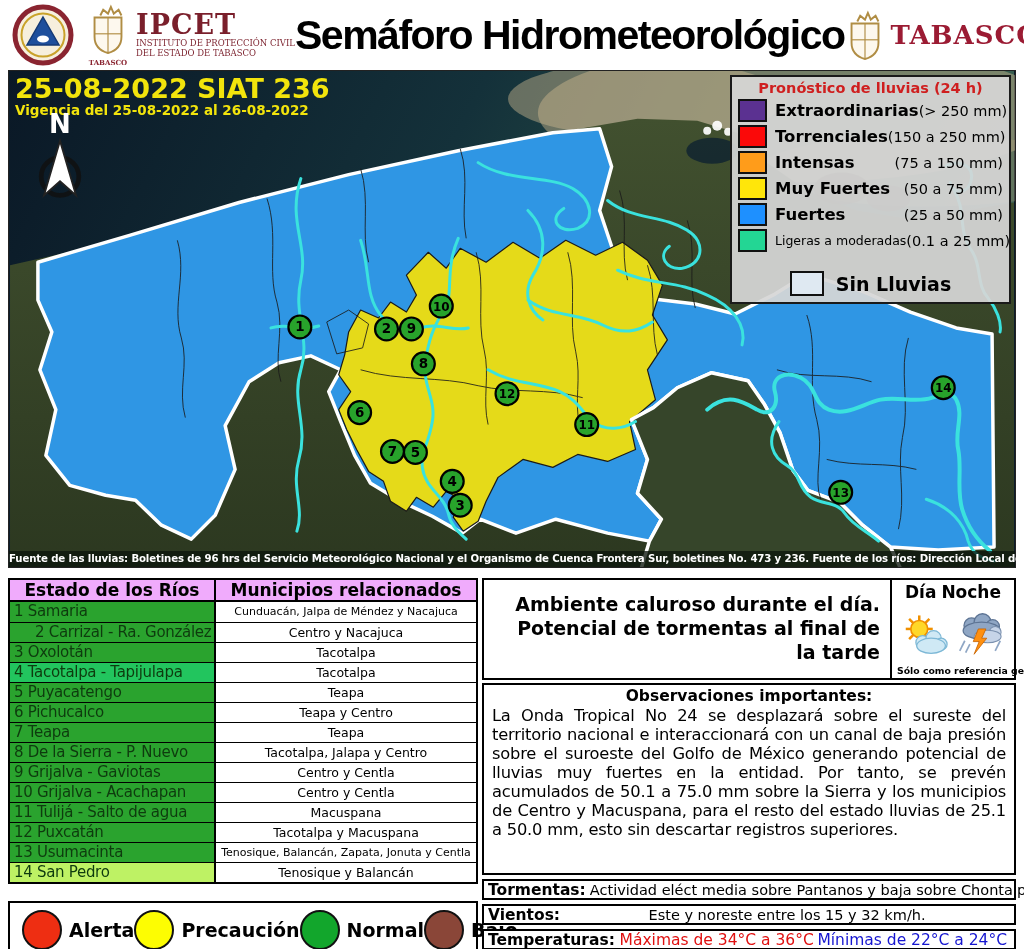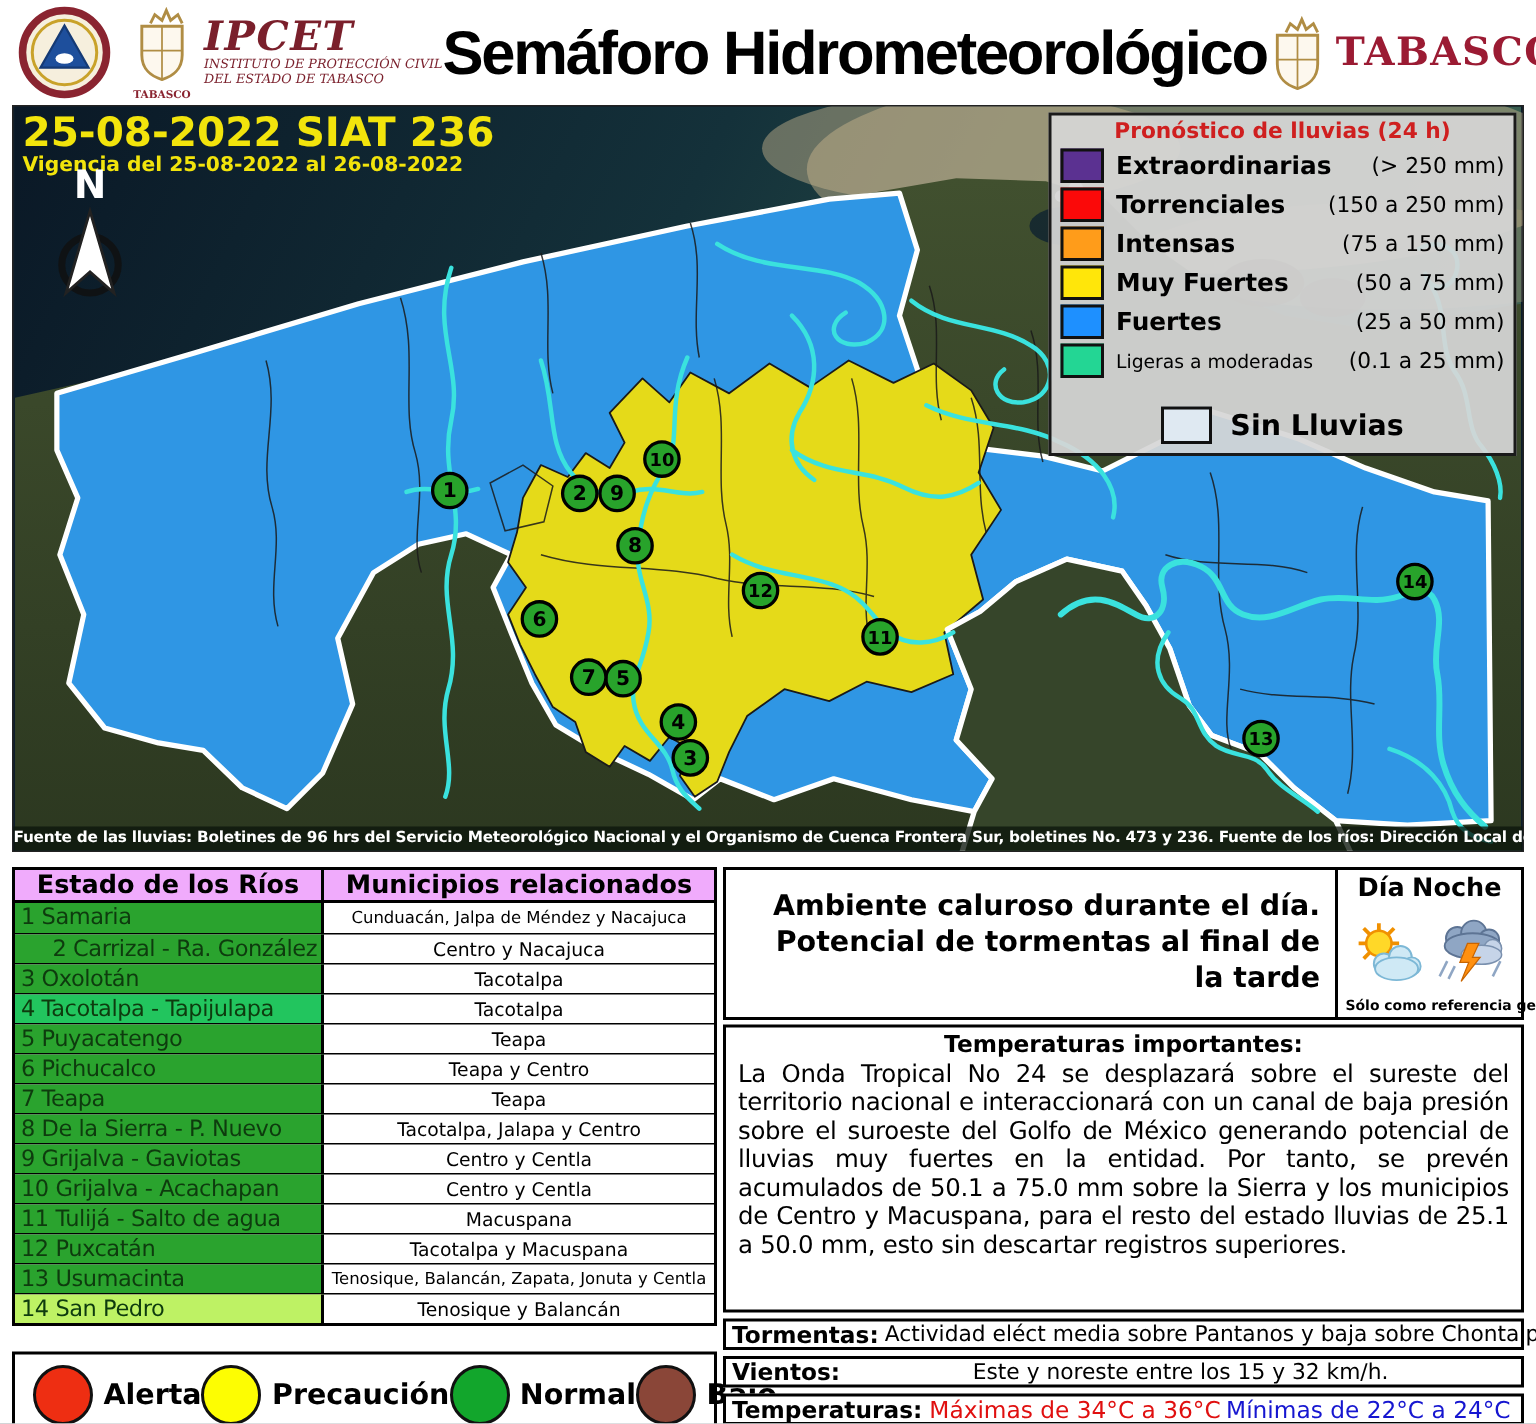--- a/index.html
+++ b/index.html
@@ -3,36 +3,36 @@
 <meta charset="utf-8">
 <style>
   html,body{margin:0;padding:0;background:#fff;}
   .page{position:relative;width:1024px;height:949px;background:#fff;overflow:hidden;
         font-family:"DejaVu Sans","Liberation Sans",sans-serif;color:#000;}
   
   .header{position:absolute;left:0;top:0;width:1024px;height:70px;display:flex;align-items:center;}
   .seal{margin-left:12px;flex:none;}
   .shield-block{margin-left:14px;flex:none;text-align:center;}
   .shield-caption{font-family:"DejaVu Serif","Liberation Serif",serif;font-weight:bold;font-size:7px;color:#8a2430;}
-  .ipcet-text{margin-left:8px;flex:none;font-family:"DejaVu Serif","Liberation Serif",serif;color:#7a1f2b;font-style:italic;}
+  .ipcet-text{margin-left:8px;flex:none;font-family:"DejaVu Serif","Liberation Serif",serif;color:#7a1f2b;}
   .ipcet-acronym{font-size:27px;font-weight:bold;line-height:26px;letter-spacing:1px;}
   .ipcet-line{font-size:8.5px;line-height:10px;}
   .main-title{flex:1;text-align:center;font-weight:bold;font-size:41px;letter-spacing:-1.5px;
               font-family:"Liberation Sans","DejaVu Sans",sans-serif;white-space:nowrap;}
   .tabasco-block{margin-right:10px;flex:none;display:flex;align-items:center;gap:6px;}
   .tabasco-word{font-family:"DejaVu Serif","Liberation Serif",serif;font-weight:bold;font-size:26px;color:#9b1b33;letter-spacing:1px;}
   
   .map-wrap{position:absolute;left:8px;top:70px;width:1008px;height:498px;border:1px solid #222;box-sizing:border-box;background:#0c1c2a;}
   .map-wrap svg.basemap{position:absolute;left:0;top:0;}
   .map-date{position:absolute;left:6px;top:4px;color:#f2e40c;font-weight:bold;line-height:1.05;}
   .map-date .big{font-size:27px;}
   .map-date .small{font-size:13.5px;}
   .compass{position:absolute;left:18px;top:40px;width:66px;text-align:center;}
   .compass .n{color:#fff;font-weight:bold;font-size:26px;line-height:26px;}
-  .legend{position:absolute;top:4px;right:4px;width:312px;background:rgba(214,214,214,0.93);
+  .legend{position:absolute;top:4px;right:4px;width:281px;background:rgba(214,214,214,0.93);
           border:2px solid #1a1a1a;padding:3px 6px 6px 6px;box-sizing:border-box;}
   .legend-title{color:#cf1f1f;font-weight:bold;font-size:14.5px;text-align:center;margin-bottom:2px;}
   .legend-row{display:flex;align-items:center;margin:3px 0;}
   .swatch{width:29px;height:23px;border:2px solid #111;margin-right:8px;flex:none;box-sizing:border-box;}
   .legend-label{font-weight:bold;font-size:16.5px;flex:1;white-space:nowrap;}
   .legend-label.small{font-weight:normal;font-size:12.5px;}
   .legend-range{font-size:14.5px;white-space:nowrap;}
   .legend-norain{display:flex;justify-content:center;align-items:center;gap:12px;margin-top:19px;}
   .legend-norain .swatch{margin-right:0;width:34px;height:25px;}
   .legend-norain .lbl{font-weight:bold;font-size:19px;}
@@ -415,21 +415,21 @@
                   <line x1="20" y1="38" x2="15" y2="48"></line>
                 </g>
               <polygon points="30,20 39,20 34,31 40,31 25,50 31,35 24,35" fill="#ff9010" stroke="#c86400" stroke-width="1"></polygon>
             </svg>
           </div>
           <div class="dn-note">Sólo como referencia general</div>
         </div>
       </div>
 
       <div class="obs-box">
-        <div class="obs-title">Temperaturas importantes:</div>
+        <div class="obs-title">Observaciones importantes:</div>
         <div class="obs-text">La Onda Tropical No 24 se desplazará sobre el sureste del territorio nacional e interaccionará con un canal de baja presión sobre el suroeste del Golfo de México generando potencial de lluvias muy fuertes en la entidad. Por tanto, se prevén acumulados de 50.1 a 75.0 mm sobre la Sierra y los municipios de Centro y Macuspana, para el resto del estado lluvias de 25.1 a 50.0 mm, esto sin descartar registros superiores.</div>
       </div>
 
       <div class="info-row">
         <span class="info-label">Tormentas:</span>
         <span class="info-value">Actividad eléct media sobre Pantanos y baja sobre Chontalpa.</span>
       </div>
       <div class="info-row">
         <span class="info-label">Vientos:</span>
         <span class="info-value">Este y noreste entre los 15 y 32 km/h.</span>

